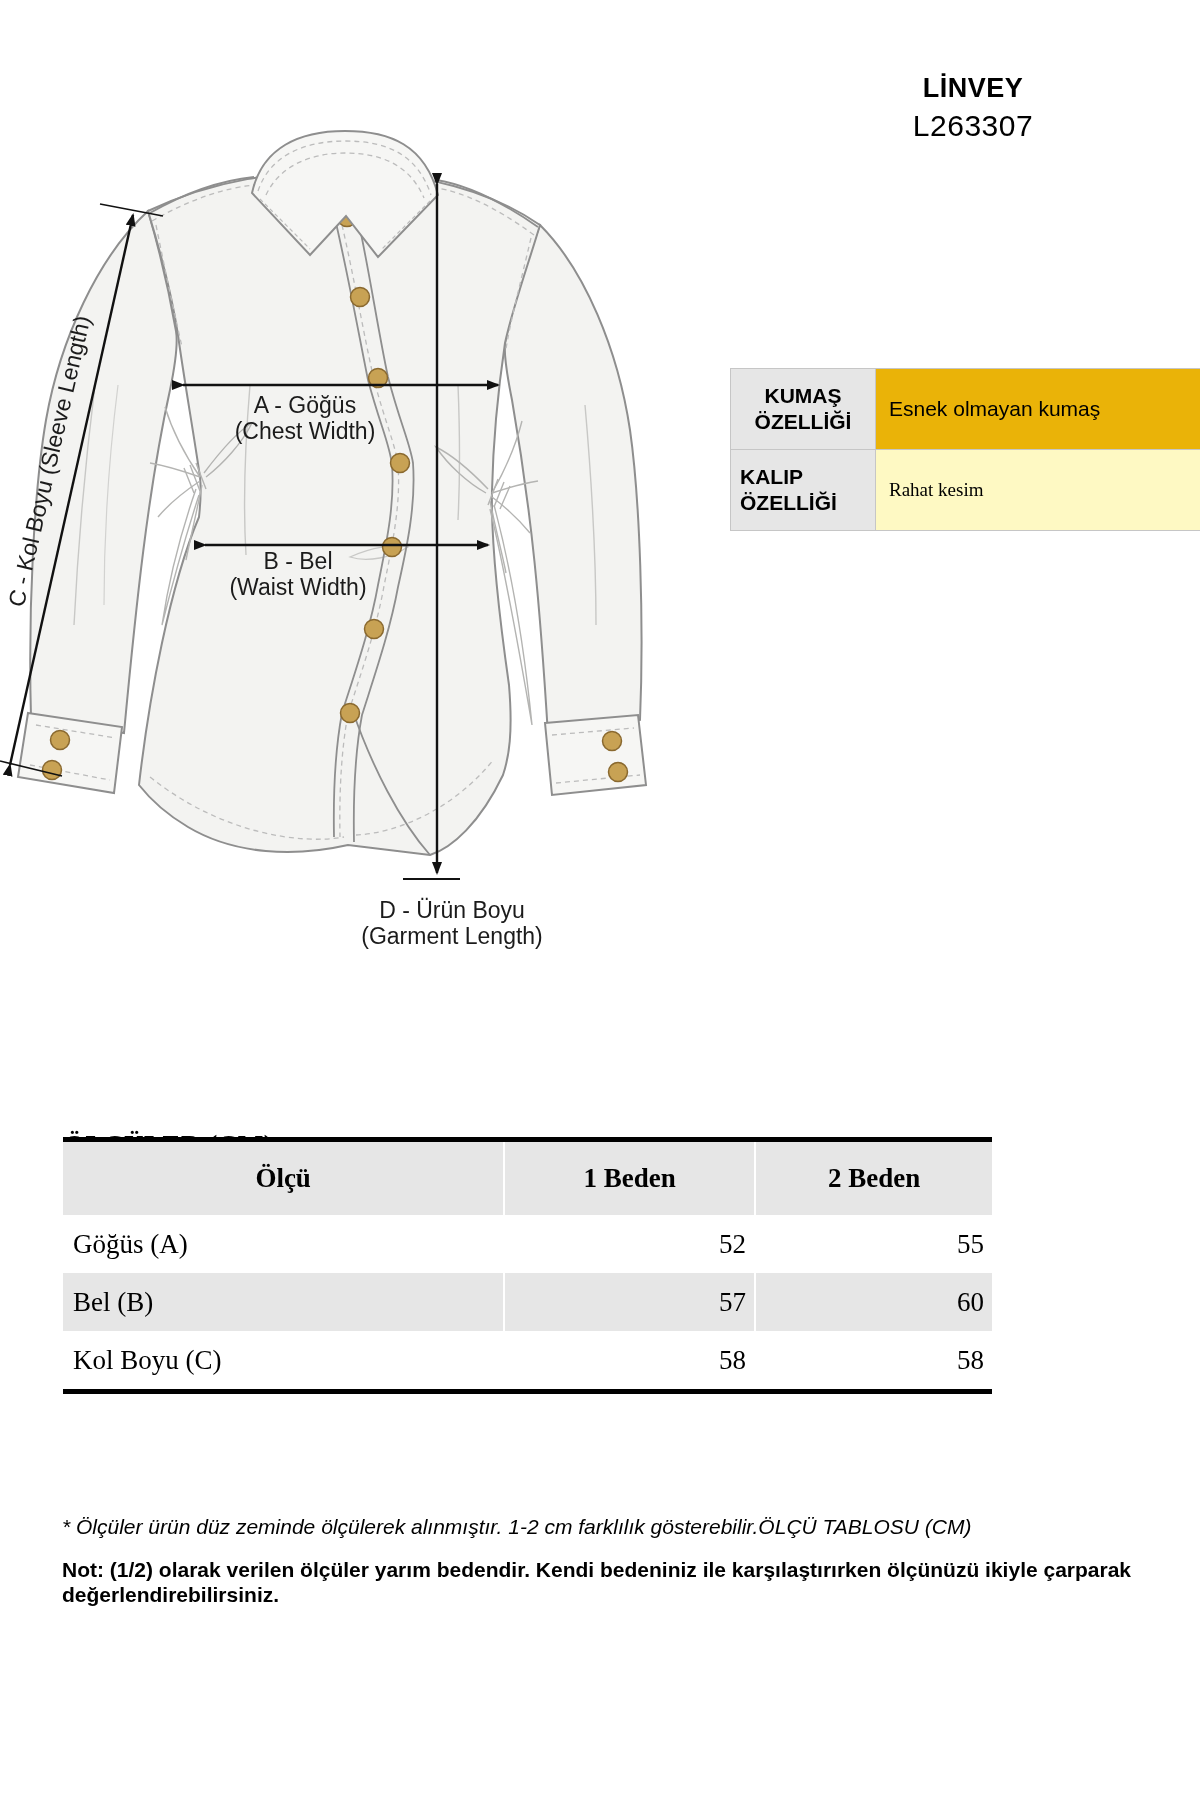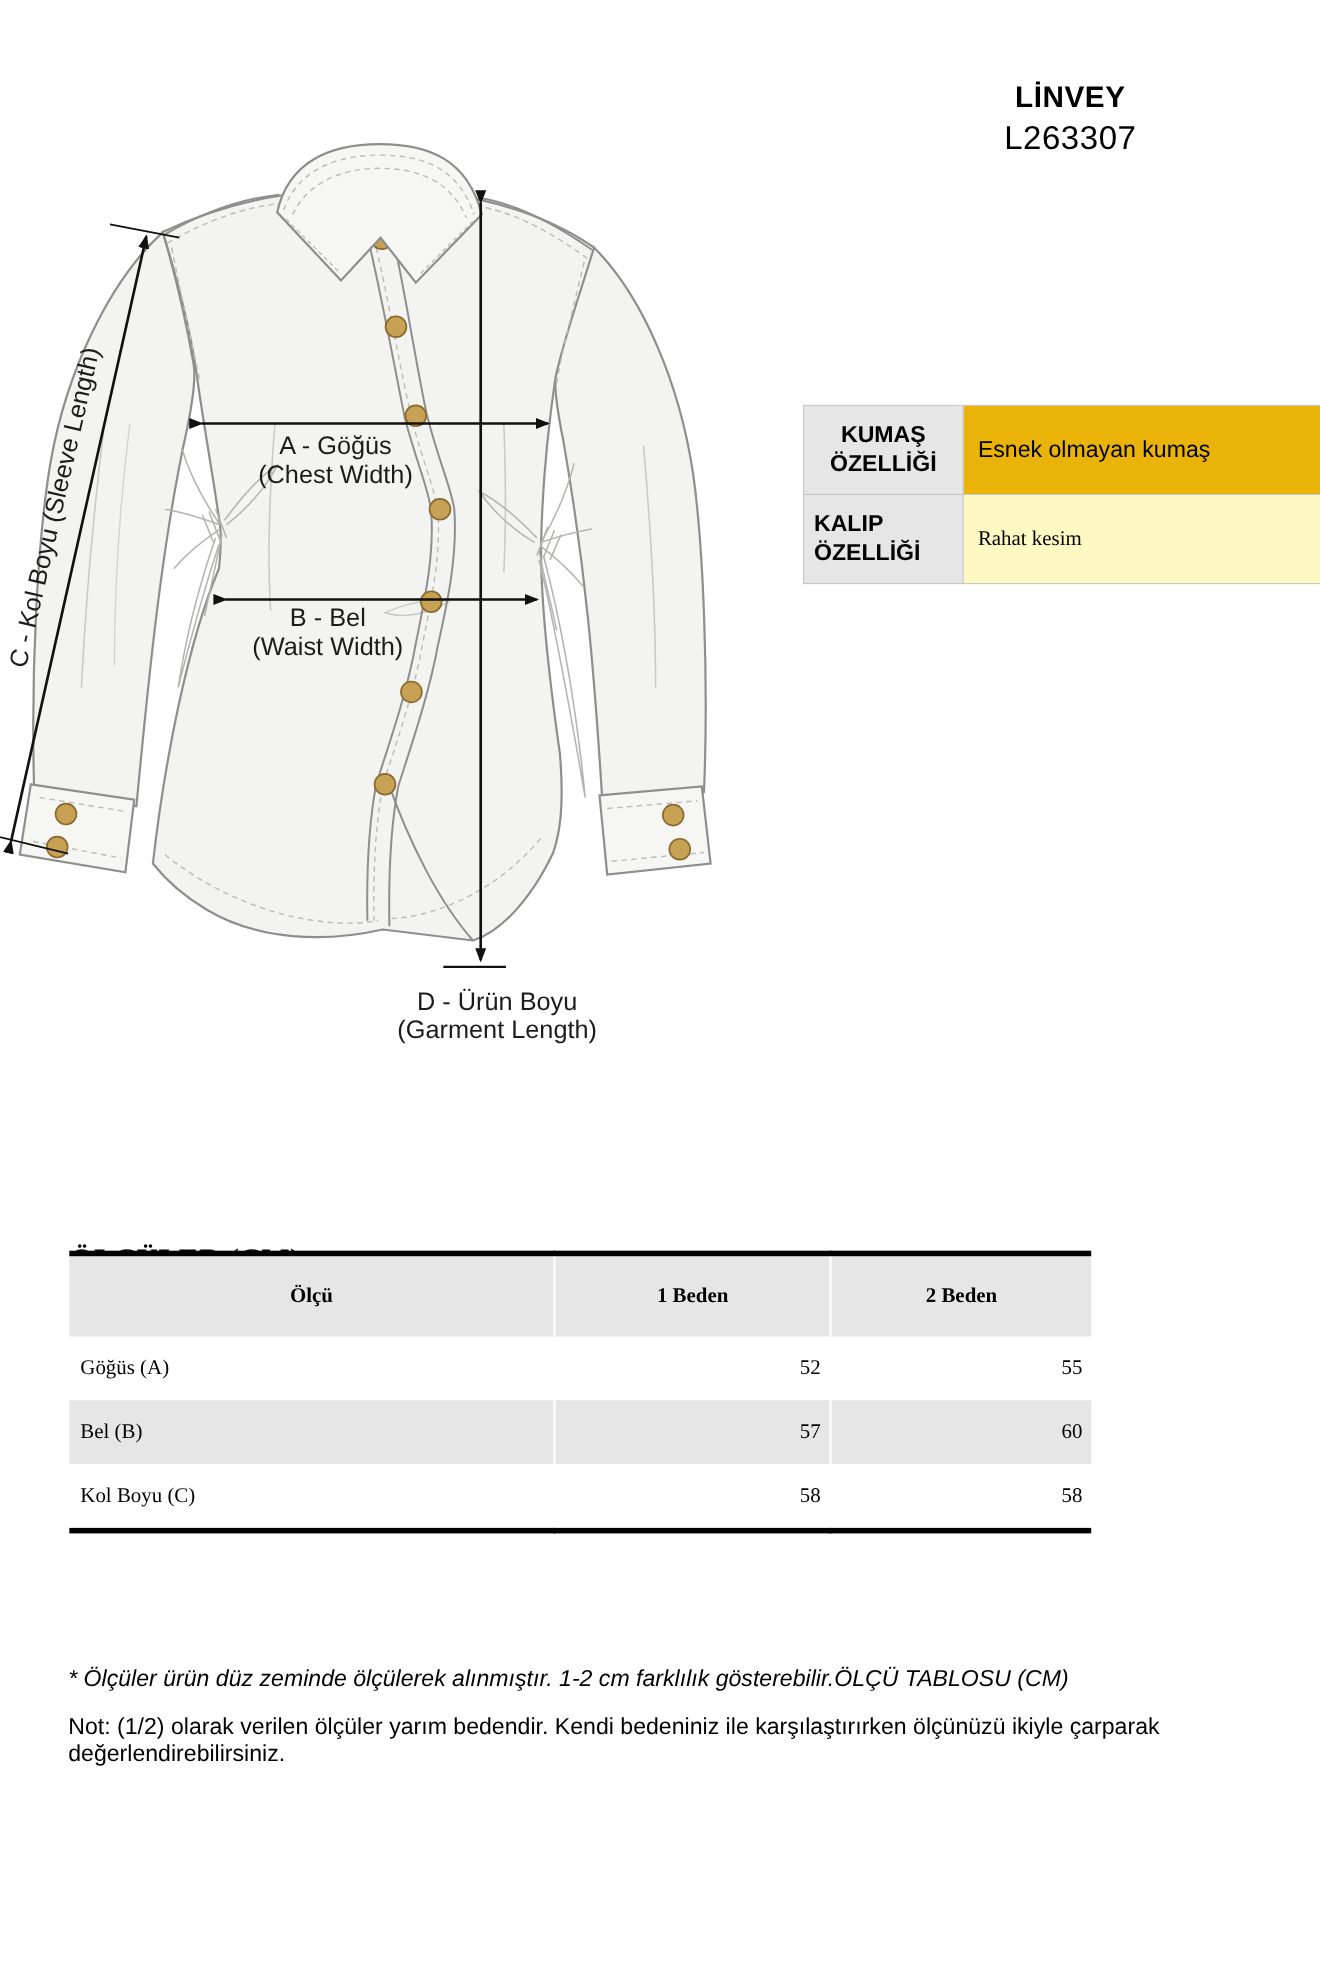--- a/index.html
+++ b/index.html
@@ -15,36 +15,36 @@
   .features{position:absolute;left:730px;top:368px;width:492px;border-collapse:collapse;}
   .features td{border:1px solid #c6c6c6;height:76px;vertical-align:middle;}
   .features .flabel{width:131px;background:#e6e6e6;font-weight:bold;font-size:21px;line-height:1.25;white-space:pre-line;text-align:center;padding:2px 4px;}
   .features .flabel.left{text-align:left;padding-left:9px;}
   .features .fvalue{font-size:21px;padding-left:13px;background:#eab308;}
   .features .fvalue.white{background:#fef9c3;font-family:"Liberation Serif",serif;font-size:19px;}
 
   
   .sizes-heading{position:absolute;left:64px;top:1108px;font-family:"Liberation Serif",serif;font-size:27px;font-weight:bold;letter-spacing:0.5px;}
   .sizes-wrap{position:absolute;left:63px;top:1137px;width:929px;}
-  .sizes{width:100%;border-collapse:collapse;border-top:5px solid #000;border-bottom:5px solid #000;font-family:"Liberation Serif",serif;font-size:19px;}
+  .sizes{width:100%;border-collapse:collapse;border-top:5px solid #000;border-bottom:5px solid #000;font-family:"Liberation Serif",serif;font-size:27px;}
   .sizes col.c1{width:47.5%;}
   .sizes col.c2{width:27%;}
   .sizes col.c3{width:25.5%;}
   .sizes th{font-weight:bold;height:71px;text-align:center;vertical-align:middle;}
   .sizes td{height:56px;vertical-align:middle;}
   .sizes tr.tall td{height:71px;}
   .sizes .rowlabel{text-align:left;padding-left:10px;}
   .sizes .val{text-align:right;padding-right:8px;}
   .sizes tr.gray td,.sizes tr.gray th{background:#e6e6e6;}
   .sizes td.sep,.sizes th.sep{border-left:2px solid #fff;}
 
   
   .notes{position:absolute;left:62px;top:1514px;width:1115px;font-size:21px;line-height:1.2;}
   .note-italic{font-style:italic;margin:0 0 18px 0;}
-  .note-regular{margin:0;}
+  .note-regular{margin:0;font-weight:bold;}
 
   
   .diagram{position:absolute;left:0px;top:85px;width:660px;height:880px;}
   .diagram text{font-family:"Liberation Sans",sans-serif;font-size:23px;fill:#1b1b1b;}
 </style>
 </head>
 <body>
 
 <div class="page">
 

